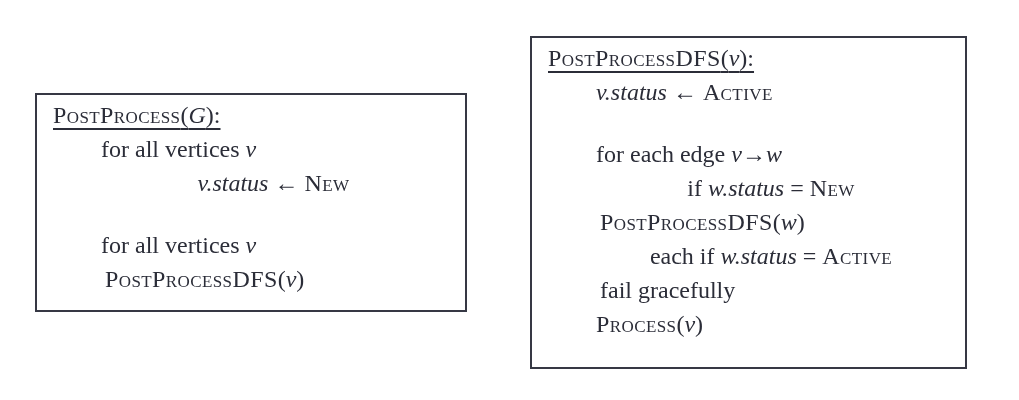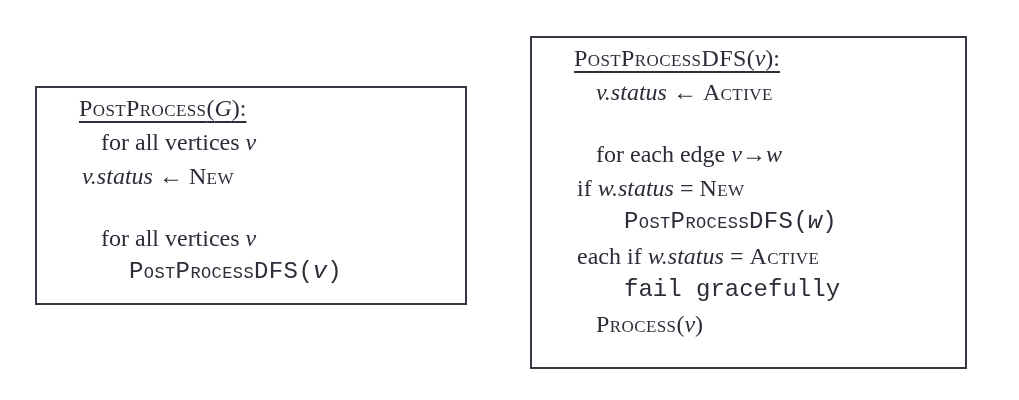--- a/index.html
+++ b/index.html
@@ -17,27 +17,27 @@
     position: relative;
   }
   .box {
     position: absolute;
     border: 2px solid var(--border);
     background: var(--bg);
     font-size: 24px;
     line-height: 34px;
     padding-top: 3px;
   }
-  .box-left  { left: 35px;  top: 86px; width: 432px; height: 219px; }
+  .box-left  { left: 35px;  top: 93px; width: 432px; height: 219px; }
   .box-right { left: 530px; top: 36px; width: 437px; height: 333px; }
   .code-line { white-space: nowrap; }
-  .ind-0 { padding-left: 16px; margin-left: 26px; }
+  .ind-0 { padding-left: 16px; }
   .ind-1 { padding-left: 64px; }
-  .ind-2 { padding-left: 45px; }
-  .ind-3 { padding-left: 92px; font-family: Liberation Mono, monospace; }
+  .ind-2 { padding-left: 45px; text-align: center; }
+  .ind-3 { padding-left: 68px; }
   .para  { margin-top: 28px; }
   .code-title {
     text-decoration: underline;
     text-decoration-thickness: 1.5px;
     text-underline-offset: 5px;
   }
   .sc  { font-variant: small-caps; letter-spacing: 0.4px; }
   .var { font-style: italic; }
 </style>
 </head>

